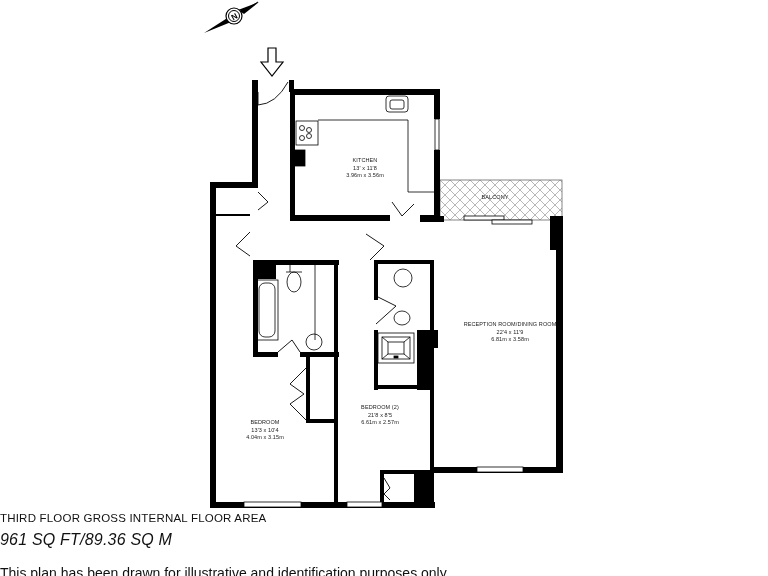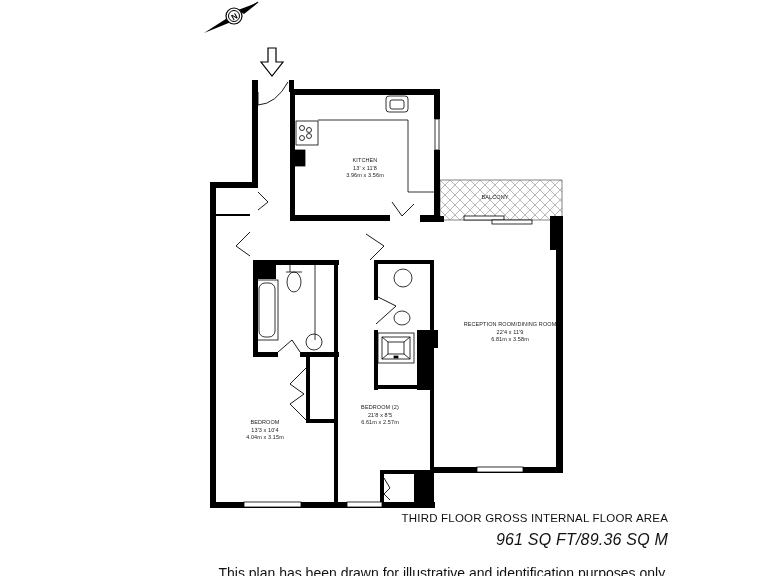--- a/index.html
+++ b/index.html
@@ -1,20 +1,20 @@
 <!DOCTYPE html>
 <html><head>
 <meta charset="utf-8">
 <style>
   html, body { margin:0; padding:0; background:#ffffff; }
   body { width:768px; height:576px; position:relative; overflow:hidden; font-family:"Liberation Sans", sans-serif; color:#000; }
   svg { position:absolute; left:0; top:0; }
   .room-label { position:absolute; font-family:"Liberation Sans", sans-serif; font-size:5.5px; line-height:7.5px; text-align:center; color:#222; letter-spacing:0.1px; }
   .room-label span { display:block; }
-  .caption { position:absolute; left:0; width:668px; text-align:right; font-family:"Liberation Sans", sans-serif; color:#111; }
+  .caption { position:absolute; left:0; width:668px; text-align:left; font-family:"Liberation Sans", sans-serif; color:#111; }
   .cap1 { top:512px; font-size:11.5px; letter-spacing:0.2px; }
   .cap2 { top:531px; font-size:16px; letter-spacing:0.2px;font-style:italic; }
   .cap3 { top:565px; font-size:14px; }
 </style>
 </head>
 <body>
 
 <svg width="768" height="576" viewBox="0 0 768 576">
   <defs>
     <pattern id="hatch" width="10" height="10" patternUnits="userSpaceOnUse">

